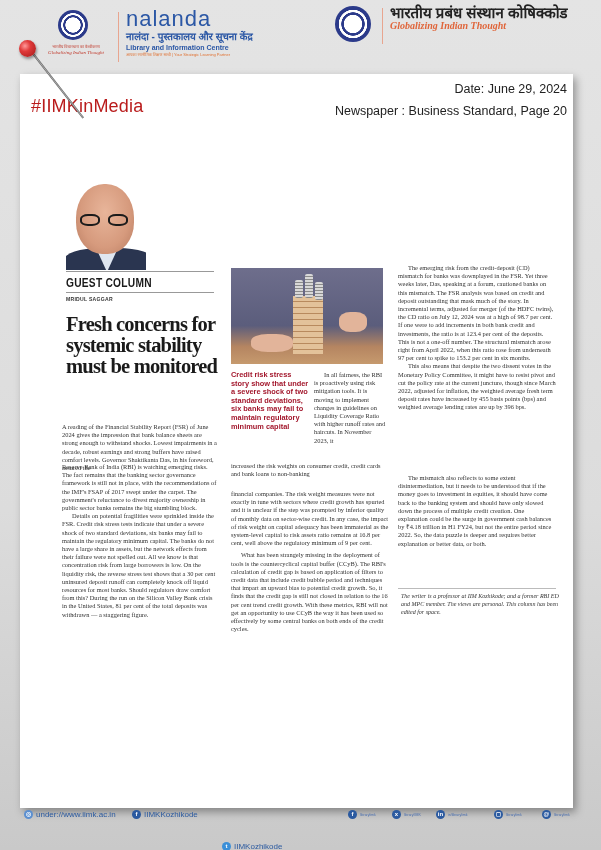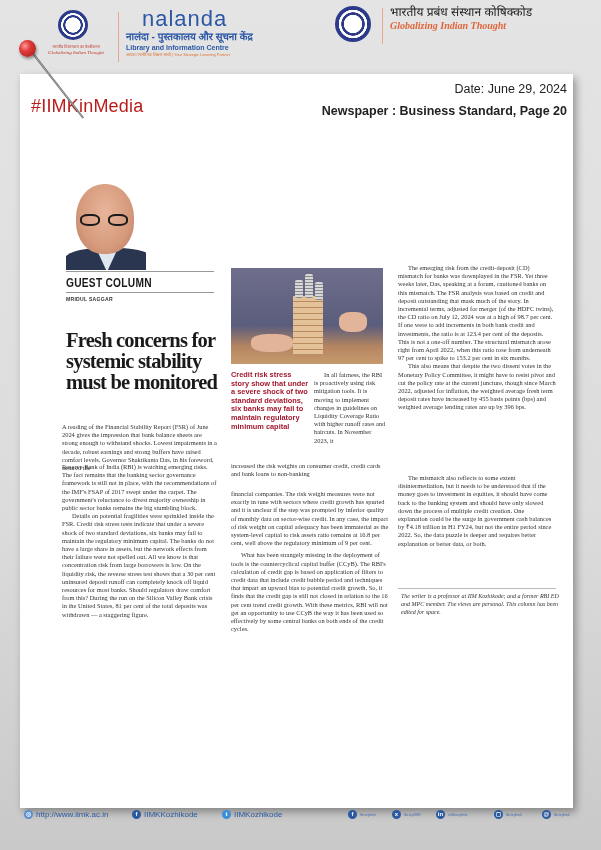--- a/index.html
+++ b/index.html
@@ -19,26 +19,26 @@
   .logo-emblem.right { left: 335px; top: 6px; width: 36px; height: 36px; }
   .left-tagline {
     position: absolute; left: 42px; top: 44px; width: 68px; text-align: center;
     font-family: "Liberation Serif", serif; font-style: italic; font-size: 5px; color: #c0392b; line-height: 6px;
   }
   .left-tagline .small { color: #c0392b; font-style: normal; font-size: 4px; }
   .vdivider { position: absolute; width: 1px; background: #e8a58f; }
   .vdivider.a { left: 118px; top: 12px; height: 50px; }
   .vdivider.b { left: 382px; top: 8px; height: 36px; }
   .nalanda { position: absolute; left: 126px; top: 8px; }
-  .nalanda-title { font-family: "Liberation Sans", sans-serif; font-size: 22px; color: #2b57a5; letter-spacing: 1px; line-height: 22px; margin-left: 16px; }
+  .nalanda-title { font-family: "Liberation Sans", sans-serif; font-size: 22px; color: #2b57a5; letter-spacing: 1px; line-height: 22px; }
   .nalanda-hindi { font-size: 10px; color: #2b57a5; line-height: 13px; font-weight: bold; }
   .nalanda-eng { font-size: 7px; color: #2b57a5; font-weight: bold; line-height: 9px; }
   .nalanda-sub { font-size: 4px; color: #e07030; line-height: 6px; }
   .iimk { position: absolute; left: 390px; top: 6px; }
-  .iimk-hindi { font-size: 12px; font-weight: normal; color: #222; line-height: 13px; }
+  .iimk-hindi { font-size: 15px; font-weight: bold; color: #222; line-height: 13px; }
   .iimk-eng { font-size: 8.5px; font-weight: bold; color: #2b57a5; line-height: 12px; }
   .iimk-tag { font-family: "Liberation Serif", serif; font-style: italic; font-weight: bold; font-size: 10px; color: #e0653a; line-height: 14px; }
 
   
   .pin-head {
     position: absolute; left: 19px; top: 40px; width: 17px; height: 17px; border-radius: 50%;
     background: radial-gradient(circle at 35% 35%, #ff9a9a 0%, #e03a3a 35%, #a01818 100%);
     box-shadow: 1px 2px 3px rgba(0,0,0,0.4); z-index: 5;
   }
   .pin-needle {
@@ -47,21 +47,21 @@
     transform: rotate(-38deg); transform-origin: top left; z-index: 4;
   }
 
   
   .paper {
     position: absolute; left: 20px; top: 74px; width: 553px; height: 734px;
     background: #fff; box-shadow: 3px 4px 8px rgba(0,0,0,0.35);
   }
   .hashtag { position: absolute; left: 31px; top: 96px; font-size: 18px; color: #b91c1c; letter-spacing: 0.2px; }
   .date-line { position: absolute; right: 34px; top: 82px; font-size: 12.5px; color: #222; text-align: right; }
-  .paper-line { position: absolute; right: 34px; top: 104px; font-size: 12.5px; color: #222; text-align: left; font-weight: bold; }
+  .paper-line { position: absolute; right: 34px; top: 104px; font-size: 12.5px; color: #222; text-align: left; }
 
   
   .portrait {
     position: absolute; left: 66px; top: 182px; width: 80px; height: 88px; overflow: hidden;
   }
   .portrait .head {
     position: absolute; left: 10px; top: 2px; width: 58px; height: 70px; border-radius: 48% 48% 45% 45%;
     background: radial-gradient(ellipse at 50% 40%, #e8b59a 0%, #d69a7d 60%, #b77b60 100%);
   }
   .portrait .glasses { position: absolute; left: 14px; top: 32px; width: 52px; height: 10px; }
@@ -70,21 +70,21 @@
   .portrait .glasses span:last-child { left: 28px; }
   .portrait .shoulders {
     position: absolute; left: -2px; top: 66px; width: 90px; height: 30px; border-radius: 40% 40% 0 0; background: #2a3550;
   }
   .portrait .shirt { position: absolute; left: 30px; top: 66px; width: 22px; height: 24px; background: #dfe6f0; clip-path: polygon(0 0,100% 0,50% 100%); }
   .rule { position: absolute; height: 1px; background: #999; }
   .gc-title { position: absolute; left: 66px; top: 276px; font-family: "Liberation Sans", sans-serif; font-weight: bold; font-size: 12px; color: #1a1a1a; letter-spacing: 0.3px; transform: scaleX(0.85); transform-origin: left; }
   .byline { position: absolute; left: 66px; top: 296px; font-size: 6px; color: #333; letter-spacing: 0.3px; transform: scaleX(0.85); transform-origin: left; font-weight: bold; }
   .headline {
     position: absolute; left: 66px; top: 314px; width: 160px;
-    font-family: "Liberation Serif", serif; font-weight: bold; font-size: 20.5px; line-height: 21px; color: #1a1a1a; letter-spacing: -0.8px; margin-top: 16px;
+    font-family: "Liberation Serif", serif; font-weight: bold; font-size: 20.5px; line-height: 21px; color: #1a1a1a; letter-spacing: -0.8px;
   }
   .body-text {
     position: absolute; font-family: "Liberation Serif", serif; font-size: 6.4px; line-height: 8.2px; color: #333; text-align: left;
   }
   .body-text p { margin-bottom: 0; }
   .body-text p.indent { text-indent: 10px; }
   .col1a { left: 62px; top: 423px; width: 155px; }
   .col1b { left: 62px; top: 464px; width: 156px; }
   .col2a-photo {
     position: absolute; left: 231px; top: 268px; width: 152px; height: 96px; overflow: hidden;
@@ -196,27 +196,27 @@
 </div>
 <div class="body-text col3b">
   <p class="indent">The mismatch also reflects to some extent disintermediation, but it needs to be understood that if the money goes to investment in equities, it should have come back to the banking system and should have only slowed down the process of multiple credit creation. One explanation could be the surge in government cash balances by ₹4.18 trillion in H1 FY24, but not the entire period since 2022. So, the data puzzle is deeper and requires better explanation or better data, or both.</p>
 </div>
 <div class="rule" style="left:398px; top:588px; width:158px; background:#bbb;"></div>
 <div class="note">The writer is a professor at IIM Kozhikode; and a former RBI ED and MPC member. The views are personal. This column has been edited for space.</div>
 
 <div class="footer">
   <a class="f-item" style="left:2px;">
     <span class="f-icon globe">◎</span>
-    <span>http://www.iimk.ac.in</span>
+    <span>under://www.iimk.ac.in</span>
   </a>
   <a class="f-item" style="left:110px;">
     <span class="f-icon">f</span>
     <span>IIMKKozhikode</span>
   </a>
-  <a class="f-item" style="left:200px;">
+  <a class="f-item" style="left:200px;margin-top:32px;">
     <span class="f-icon" style="background:#3a8fd8;">t</span>
     <span>IIMKozhikode</span>
   </a>
   <a class="f-item small" style="left:326px;">
     <span class="f-icon">f</span>
     <span>librarylimk</span>
   </a>
   <a class="f-item small" style="left:370px;">
     <span class="f-icon">x</span>
     <span>libraryIIMK</span>

